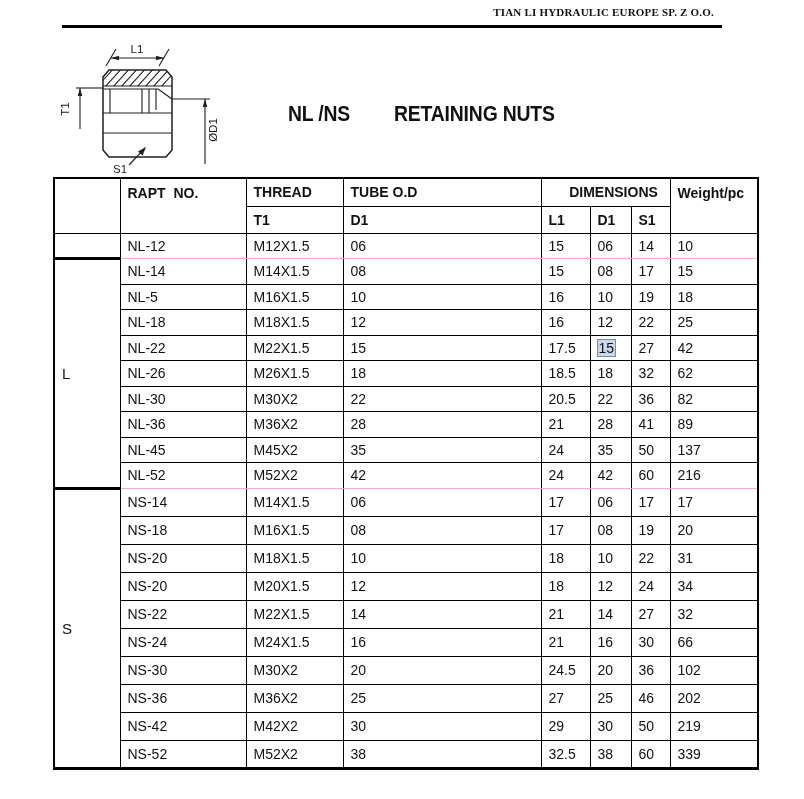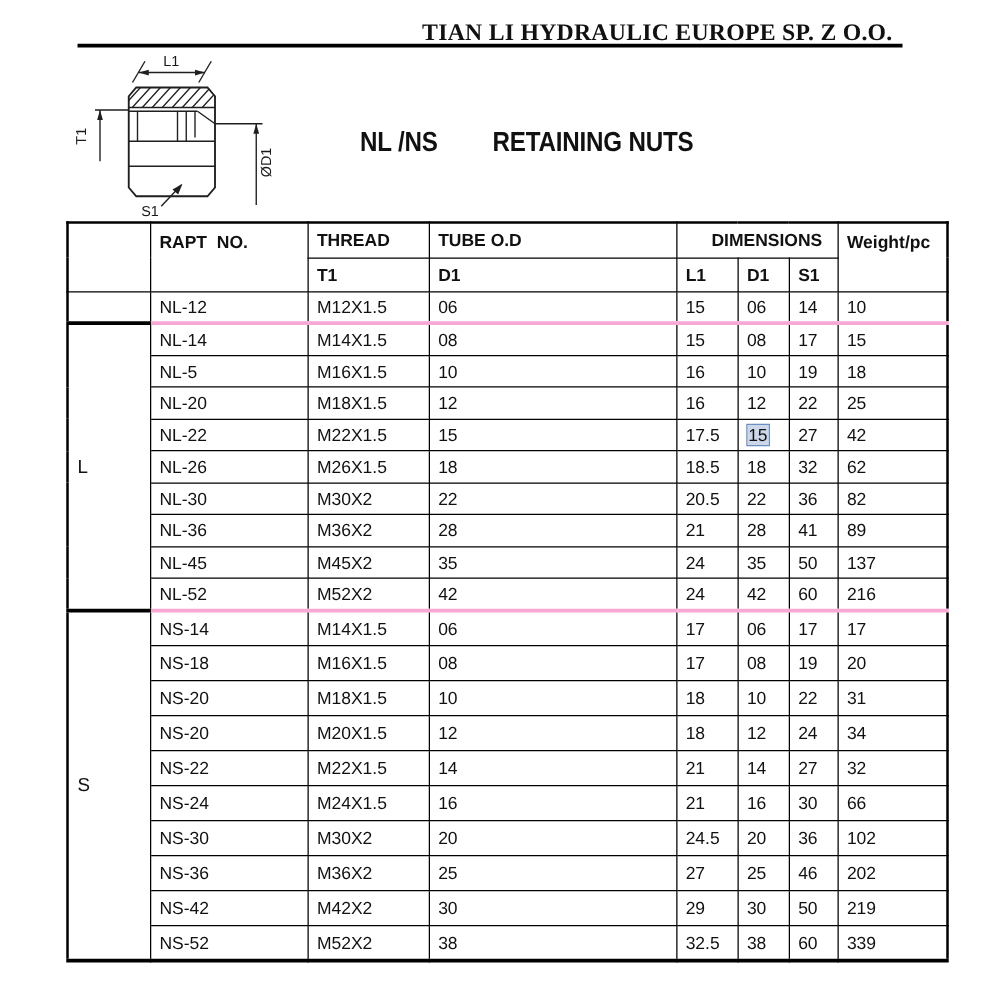--- a/index.html
+++ b/index.html
@@ -6,25 +6,25 @@
   .page{
     position:relative;
     width:804px;height:799px;
     background:#ffffff;
     font-family:"Liberation Sans",sans-serif;
     color:#111;
     overflow:hidden;
   }
   
   .company-rule{
-    position:absolute;left:62px;top:16px;width:660px;height:22px;
+    position:absolute;left:62px;top:6px;width:660px;height:22px;
     border-bottom:3px solid #000;
     text-align:right;
     font-family:"Liberation Serif",serif;
-    font-weight:bold;font-size:19px;letter-spacing:.2px;
+    font-weight:bold;font-size:11px;letter-spacing:.2px;
     padding-right:8px;box-sizing:border-box;
     white-space:pre;
   }
   
   .doc-title{
     position:absolute;left:288px;top:101px;
     display:flex;gap:50px;
     font-weight:bold;font-size:22px;letter-spacing:-0.2px;
     transform:scaleX(0.88);transform-origin:left center;
     white-space:pre;
@@ -49,21 +49,21 @@
     overflow:hidden;white-space:pre;
     font-weight:normal;
   }
   .spec-table th{font-weight:bold;}
   .spec-table .h1{height:28px;}
   .spec-table .h2{height:27px;}
   .spec-table .r-nl{height:25.5px;}
   .spec-table .r-ns{height:28px;}
   .spec-table .vtop{vertical-align:top;padding-top:6px;}
   .spec-table .ctr{text-align:center;padding-left:16px;}
-  .spec-table tr.sep td{border-bottom:3px solid #f9a8d4;}
+  .spec-table tr.sep td{border-bottom:1px solid #f9a8d4;}
   .group-cell{padding-left:10px;font-size:15px;}
   .g-l{vertical-align:top;padding-top:52px;}
   .g-s{vertical-align:top;padding-top:80px;}
   .selected{
     background:var(--sel-bg,#ccd8ea);
     outline:1px solid var(--sel-border,#6b8fbf);
     padding:0 1px;
   }
 </style>
 </head>
@@ -184,21 +184,21 @@
         <tr class="r-nl">
           <td>NL-5</td>
           <td>M16X1.5</td>
           <td>10</td>
           <td>16</td>
           <td>10</td>
           <td>19</td>
           <td>18</td>
         </tr>
         <tr class="r-nl">
-          <td>NL-20</td>
+          <td>NL-18</td>
           <td>M18X1.5</td>
           <td>12</td>
           <td>16</td>
           <td>12</td>
           <td>22</td>
           <td>25</td>
         </tr>
         <tr class="r-nl">
           <td>NL-22</td>
           <td>M22X1.5</td>

